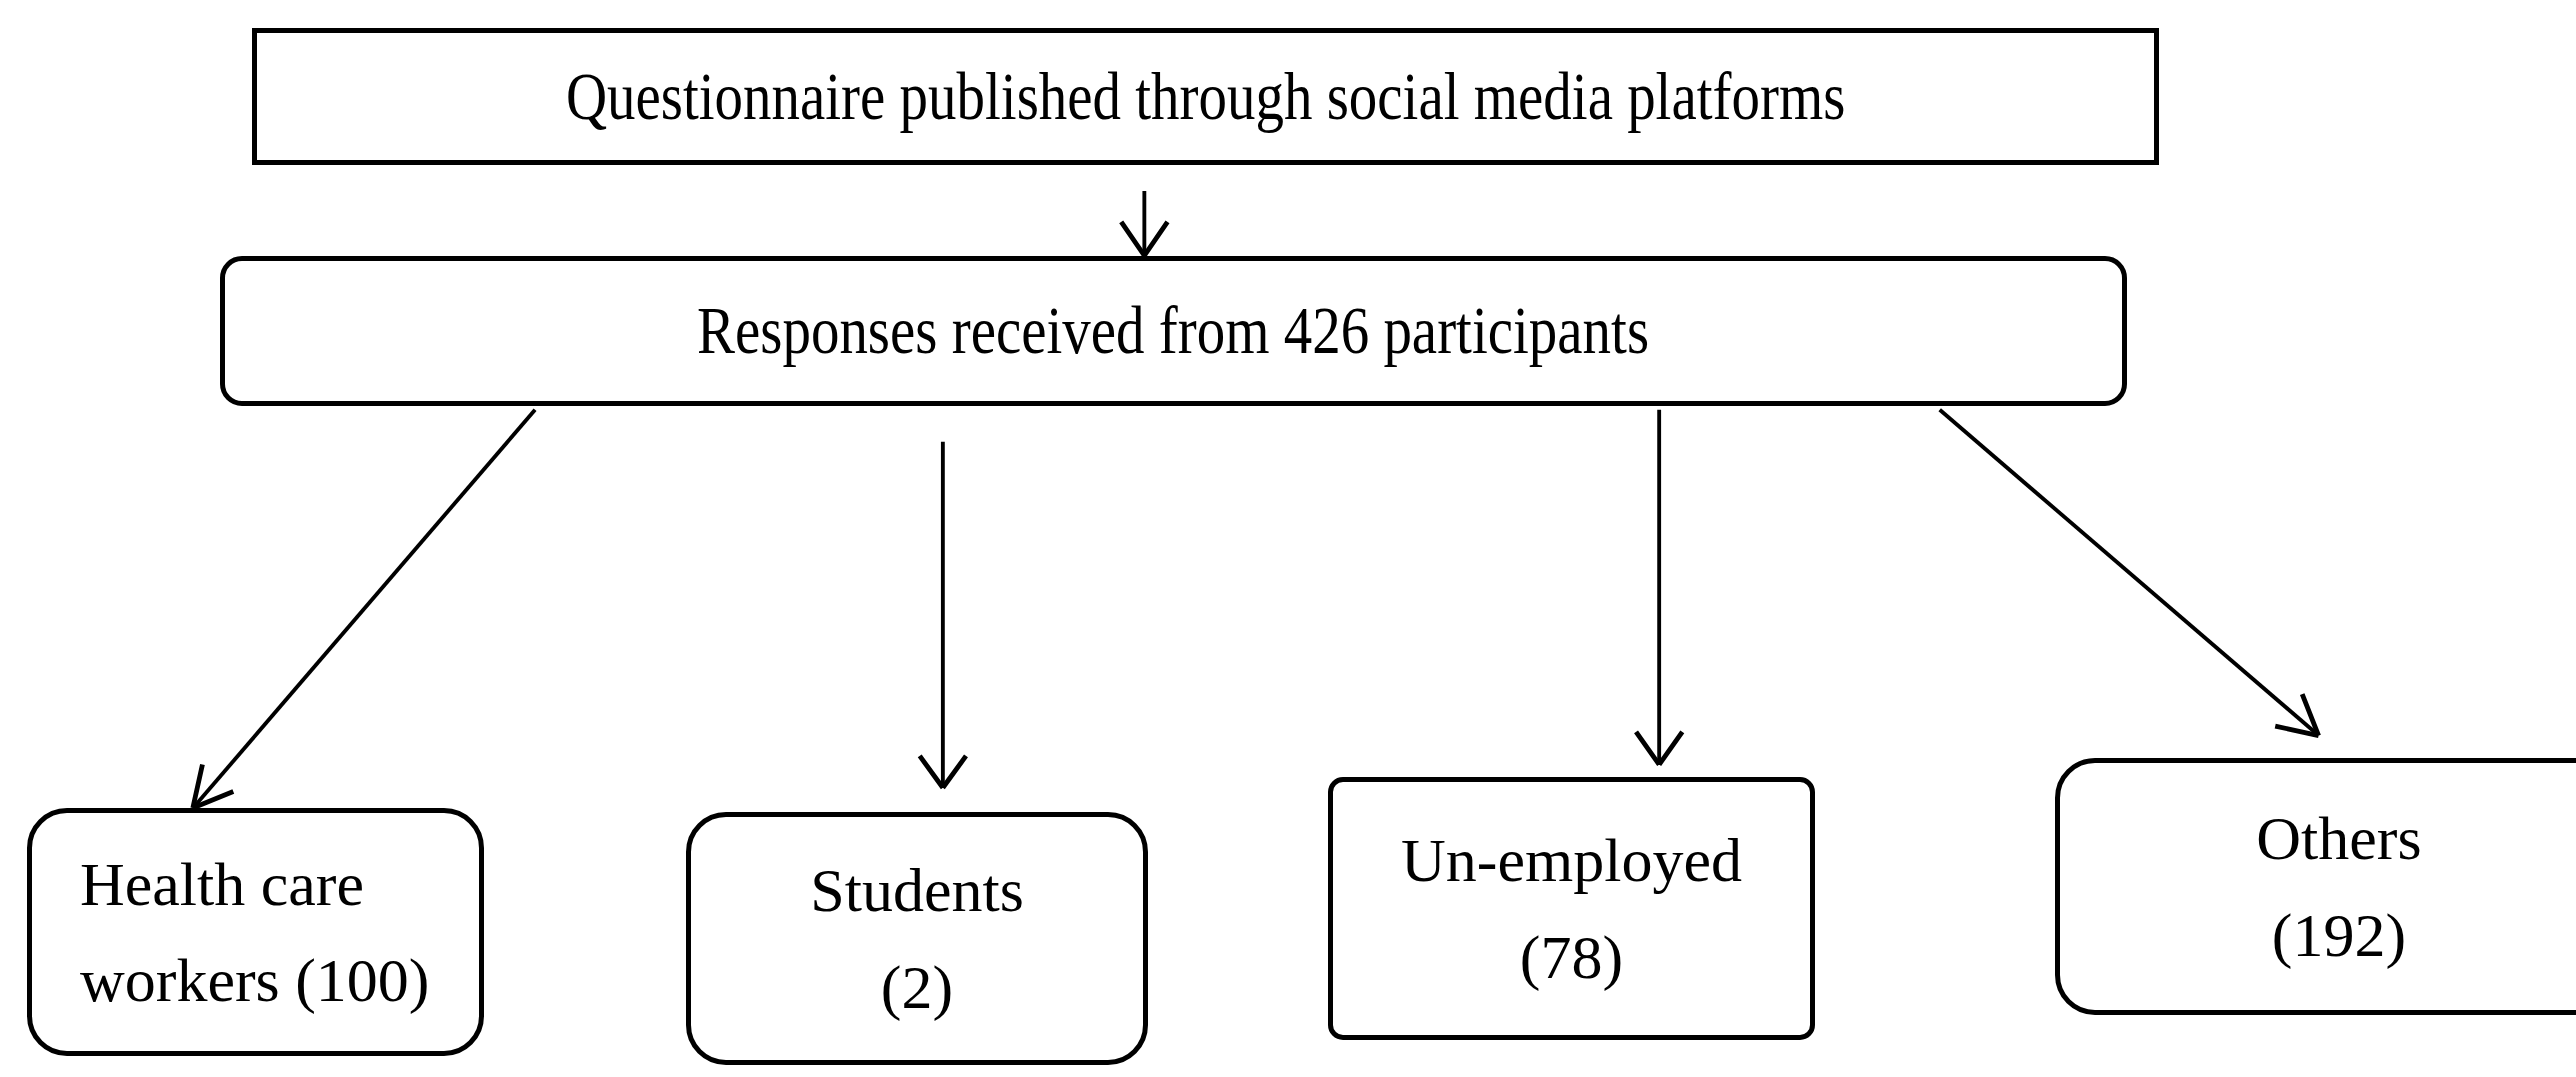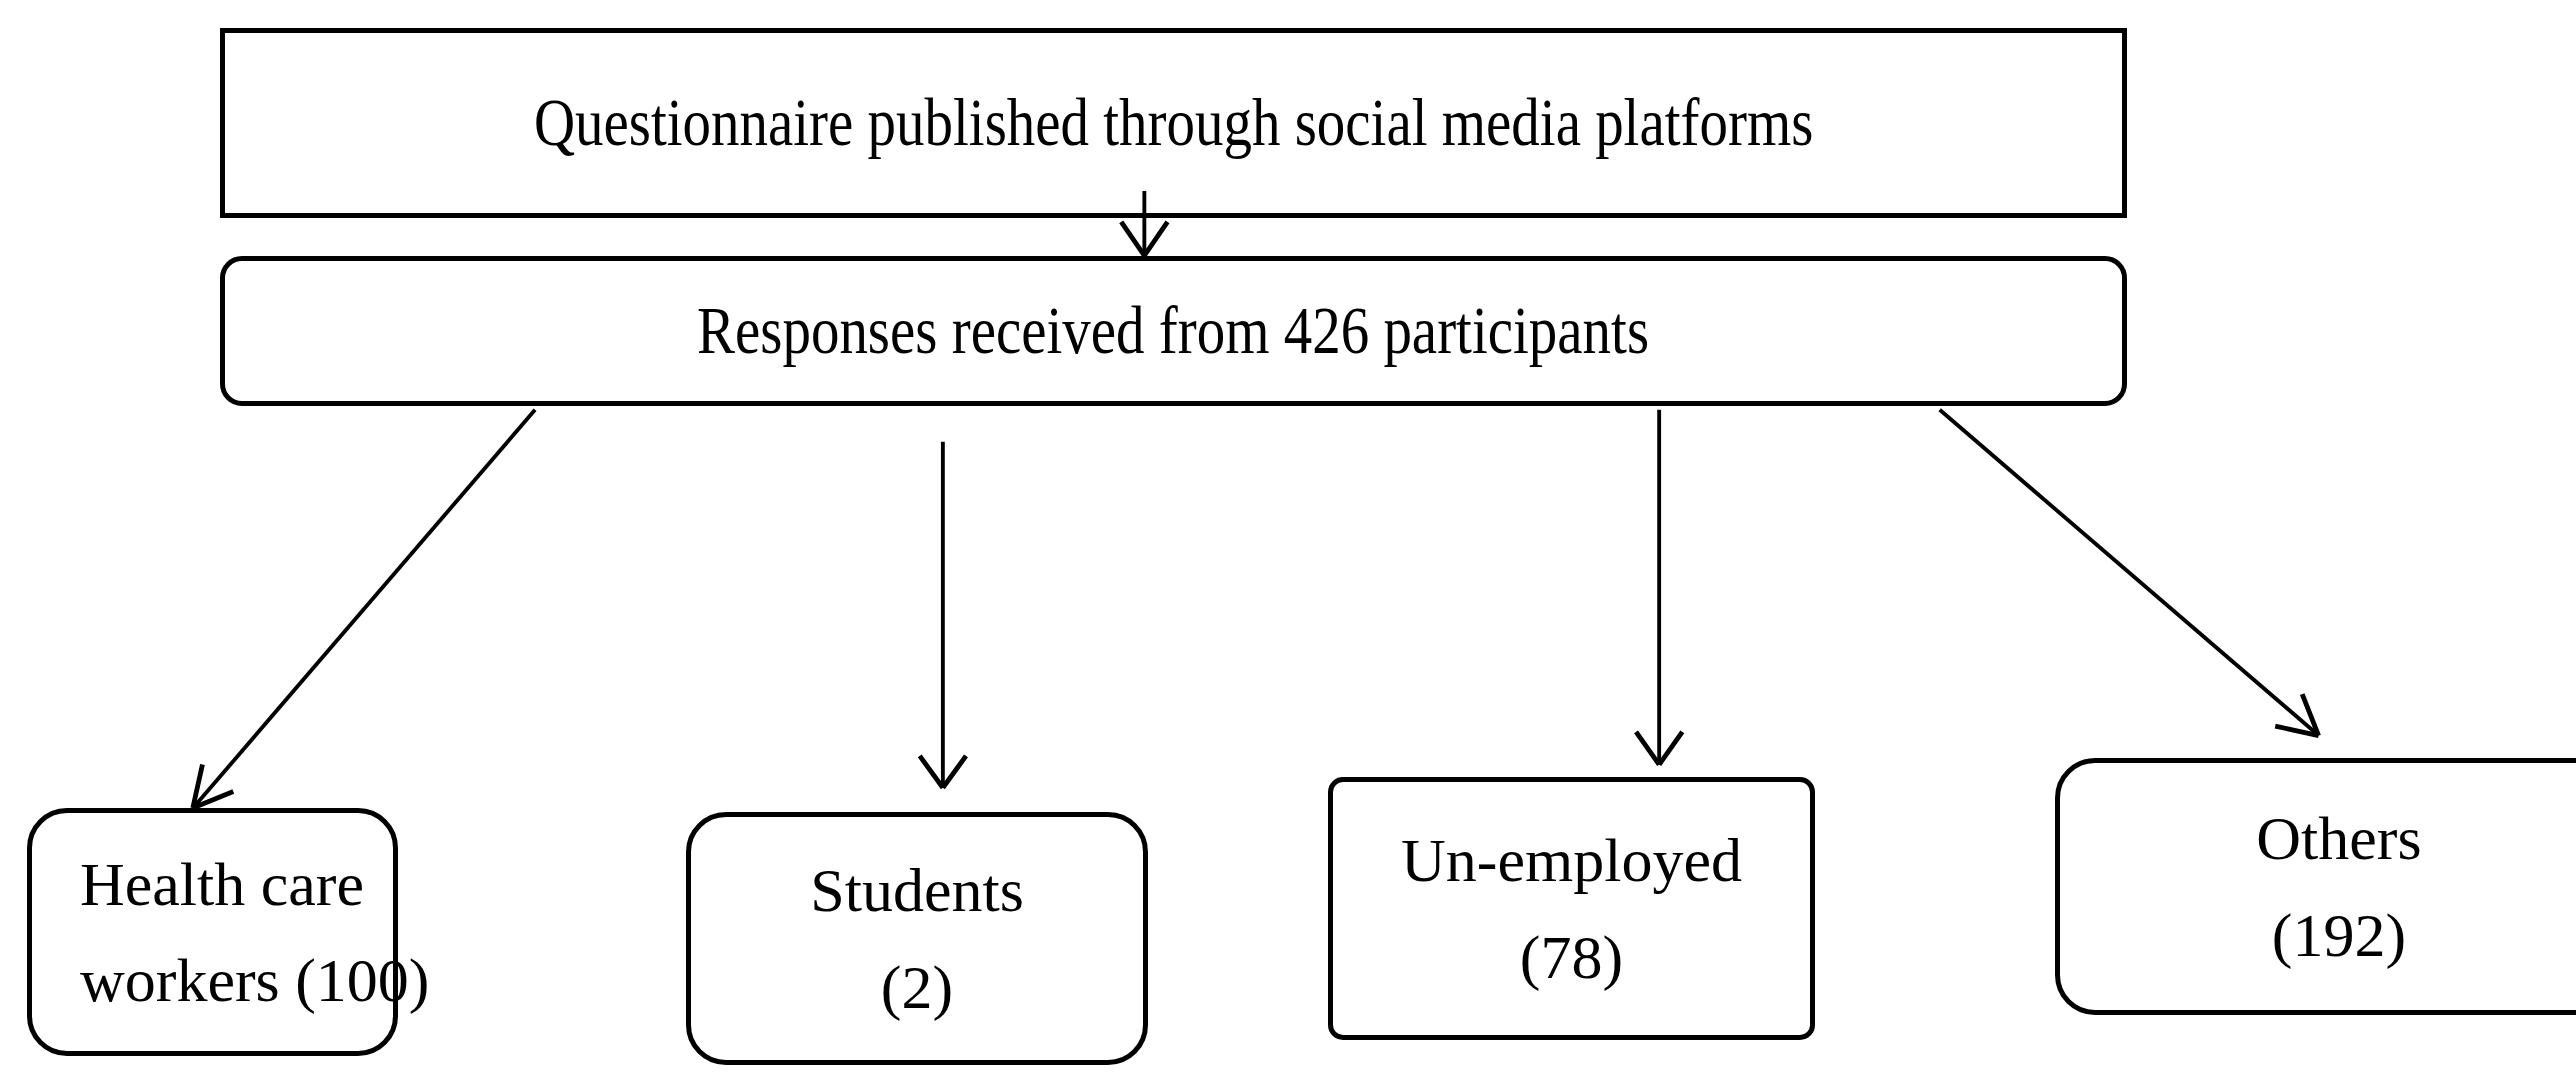--- a/index.html
+++ b/index.html
@@ -24,35 +24,35 @@
     display: flex;
     flex-direction: column;
     align-items: center;
     justify-content: center;
     text-align: center;
   }
   .banner {
     left: 220px;
     width: 1907px;
   }
-  #box-questionnaire { top: 28px;  height: 190px; }
+  #box-questionnaire { top: 28px;  height: 137px; margin-left: 32px; }
   #box-responses     { top: 256px; height: 150px; border-radius: 22px; }
   .banner .line {
     font-size: 67px;
     line-height: 1.1;
     transform: scaleX(0.85);
     transform-origin: center;
     white-space: nowrap;
   }
   .leaf {
     border-radius: 40px;
     font-size: 62px;
     line-height: 1.55;
   }
-  #box-health     { left: 27px;   top: 808px; width: 371px; height: 248px;
+  #box-health     { left: 27px;   top: 808px; width: 457px; height: 248px;
                     align-items: flex-start; text-align: left; padding-left: 48px; }
   #box-students   { left: 686px;  top: 786px; width: 462px; height: 253px; margin-top: 26px; }
   #box-unemployed { left: 1328px; top: 777px; width: 487px; height: 263px; border-radius: 15px; }
   #box-others     { left: 2055px; top: 758px; width: 568px; height: 257px; }
   .leaf .line { white-space: nowrap; }
   #arrow-layer {
     position: absolute;
     left: 0; top: 0;
     width: 2576px;
     height: 1078px;

